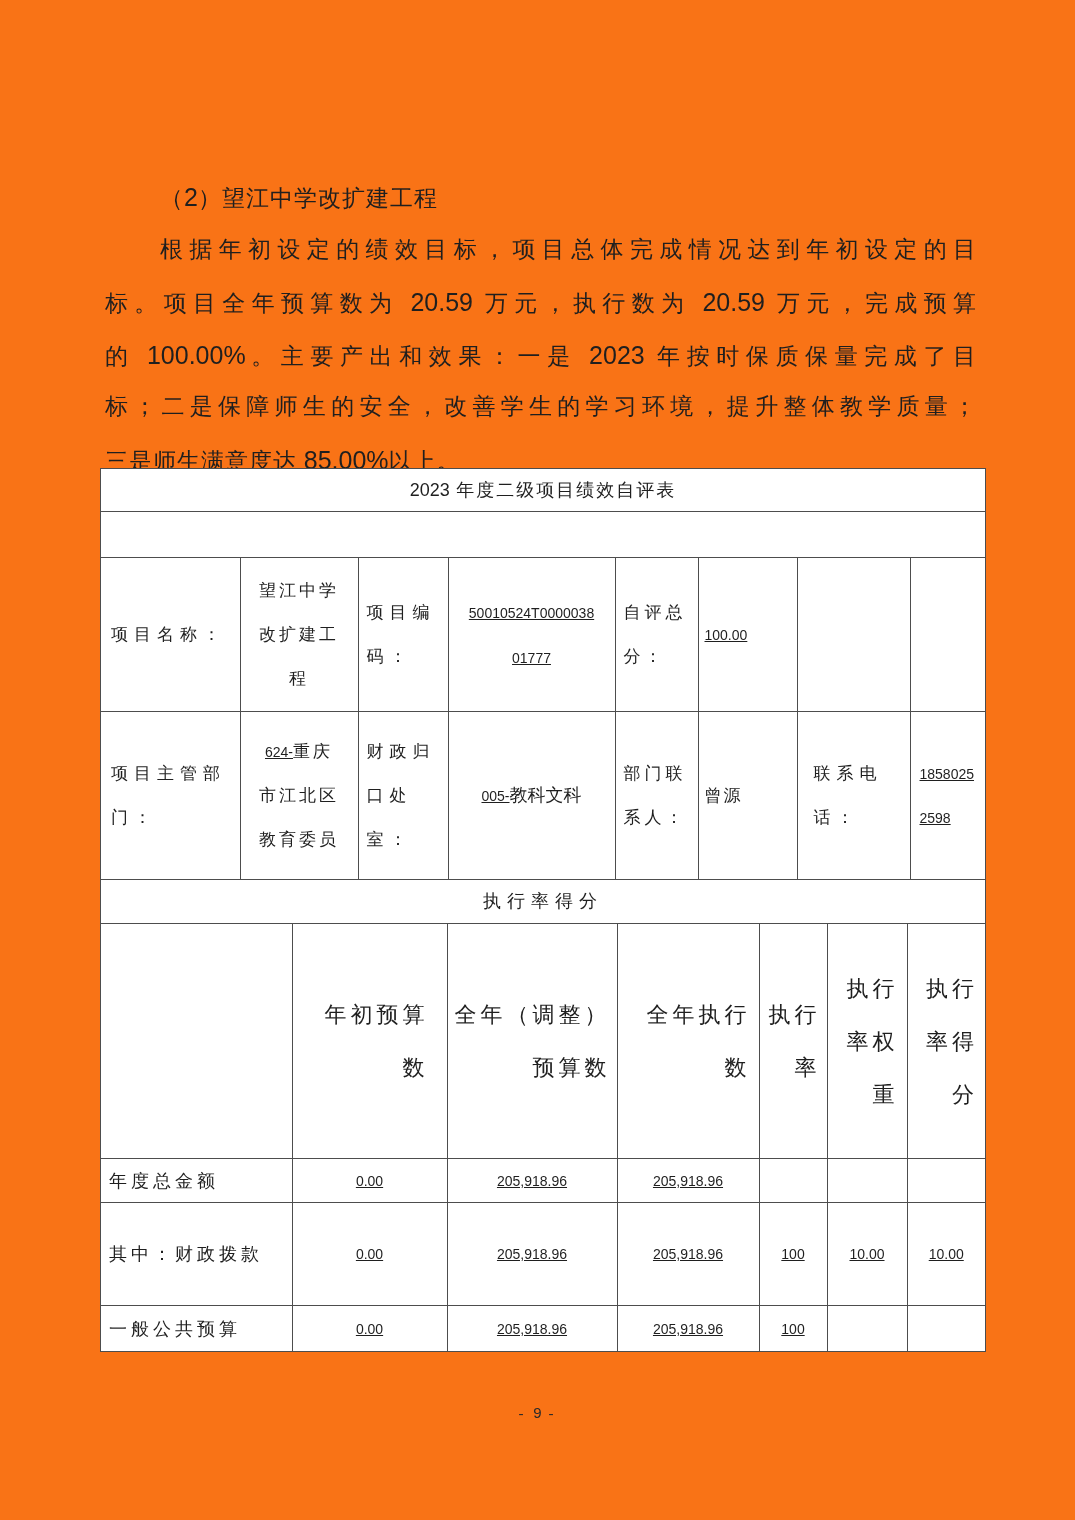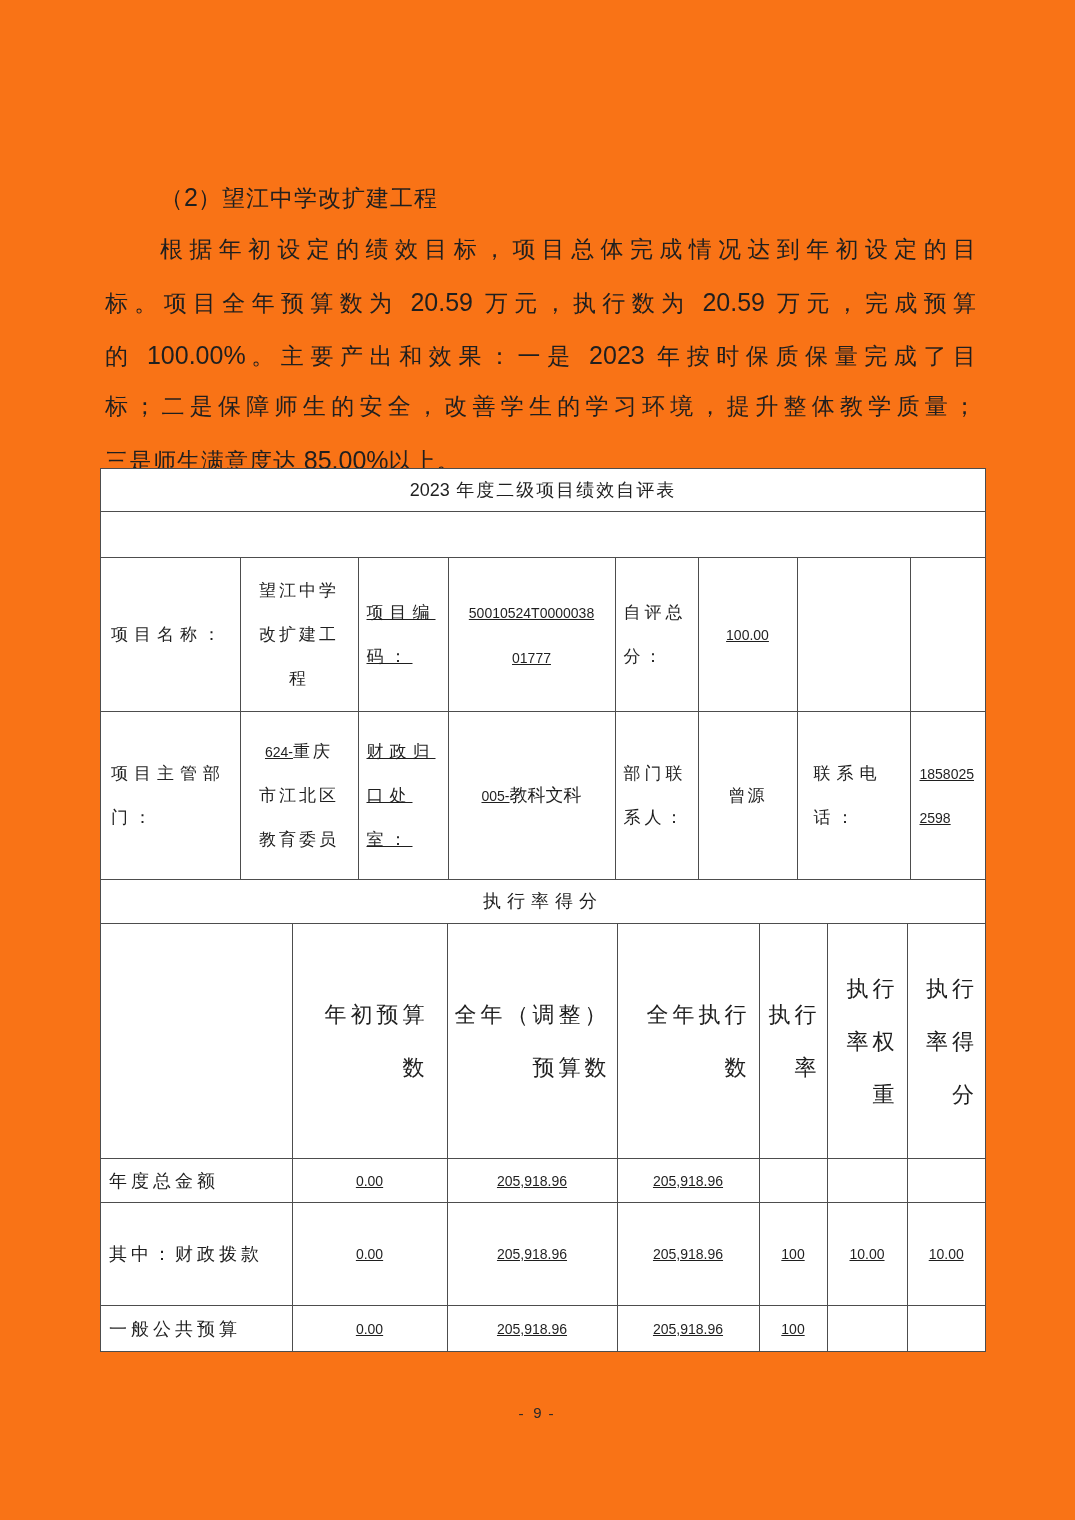--- a/index.html
+++ b/index.html
@@ -39,24 +39,24 @@
   table { border-collapse:collapse; border-style:hidden; table-layout:fixed; width:884px; }
   td { border:1px solid #4d4d4d; vertical-align:middle; overflow:hidden; padding:0; }
   table .num { font-size:14px;text-decoration:underline; }
 
   
   .r-info1 td { height:153px; }
   .r-info2 td { height:167px; }
   .info td { font-size:17px; line-height:44px; }
   td.ic1 { padding:0 10px; letter-spacing:6px; text-align:left; }
   td.ic2 { padding:0 16px; letter-spacing:3px; text-align:center; }
-  td.ic3 { padding:0 8px;  letter-spacing:6px; text-align:left;text-decoration:underline; }
+  td.ic3 { padding:0 8px;  letter-spacing:6px; text-align:left; }
   td.ic4 { padding:0 18px; letter-spacing:0; text-align:center; word-break:break-all; font-size:18px; }
   td.ic5 { padding:0 8px;  letter-spacing:4px; text-align:left; }
-  td.ic6 { padding:0 6px;  letter-spacing:2px; text-align:center; }
+  td.ic6 { padding:0 6px;  letter-spacing:2px; text-align:left; }
   td.ic7 { padding:0 16px; letter-spacing:6px; text-align:left; }
   td.ic8 { padding:0 9px;  letter-spacing:0; text-align:left; word-break:break-all; }
 
   
   .r-fh td { height:234px; }
   .fund td.fh { font-size:22px; letter-spacing:4px; line-height:53px; text-align:right; }
   td.fh2 { padding:0 18px; }  td.fh3 { padding:0 6px; }  td.fh4 { padding:0 8px; }
   td.fh5 { padding:0 6px; }  td.fh6 { padding:0 8px; }  td.fh7 { padding:0 7px; }
   .r-d1 td { height:43px; }
   .r-d2 td { height:102px; }

